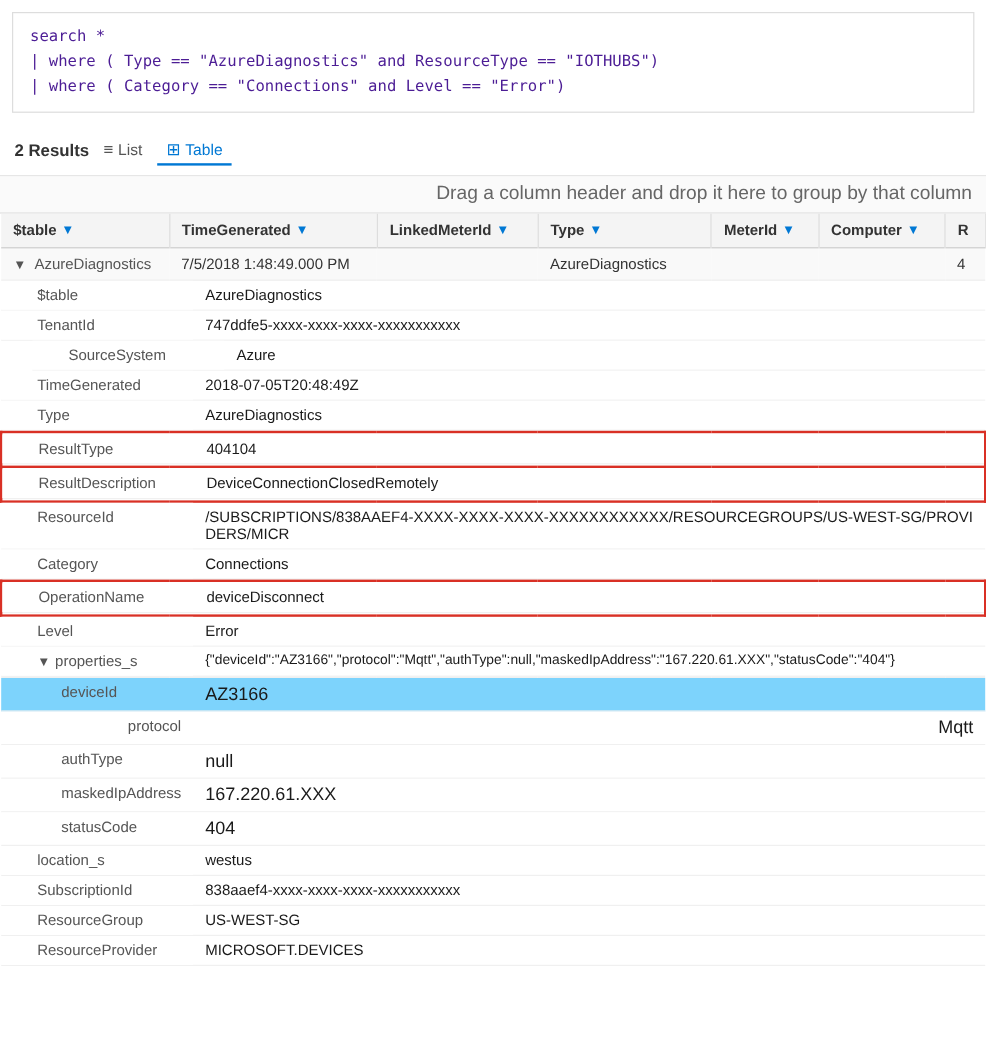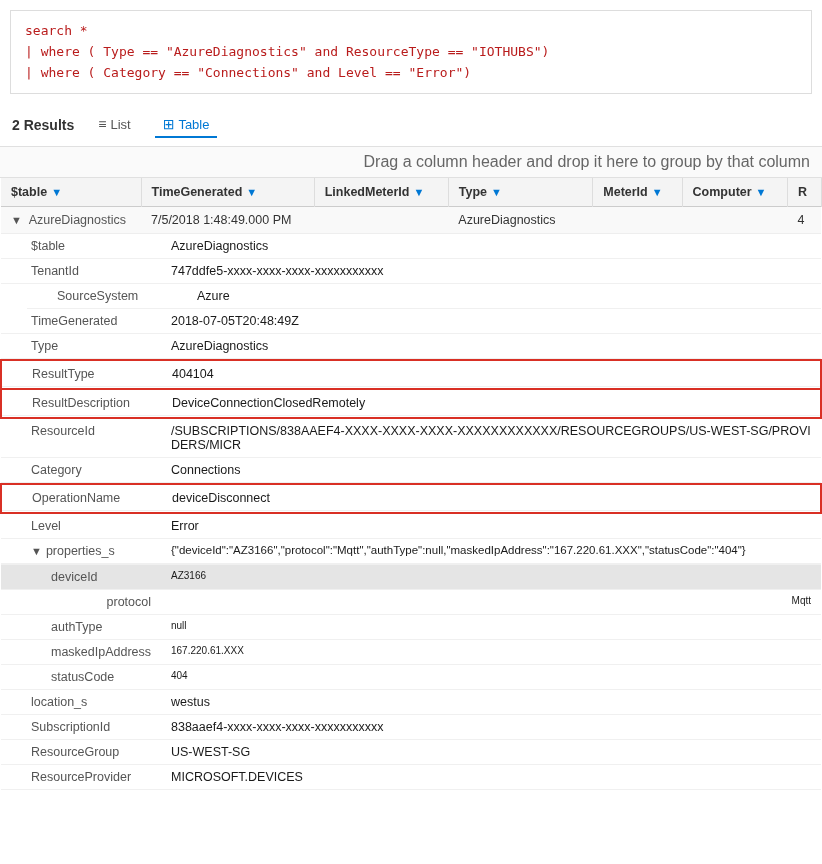--- a/index.html
+++ b/index.html
@@ -9,28 +9,28 @@
       background: #fff;
       color: #333;
     }
     .query-box {
       background: #fff;
       border: 1px solid #ddd;
       padding: 10px 14px;
       margin: 10px;
       font-family: 'Consolas', monospace;
       font-size: 13px;
-      color: #b91c1c;
+      color: #4c1d95;
       line-height: 1.6;
     }
     .results-bar {
       padding: 8px 12px;
       display: flex;
       align-items: center;
-      gap: 16px;
+      gap: 4px;
       border-bottom: 1px solid #e0e0e0;
     }
     .results-count {
       font-size: 14px;
       font-weight: 600;
       color: #333;
     }
     .tab {
       display: flex;
       align-items: center;
@@ -126,21 +126,21 @@
     .sub-detail-key {
       width: 160px;
       min-width: 160px;
       padding: 5px 10px 5px 50px;
       color: #555;
       font-size: 12.5px;
     }
     .sub-detail-value {
       padding: 5px 10px;
       color: #1a1a1a;
-      font-size: 10px;
+      font-size: 15px;
       flex: 1;
     }
     .expand-arrow {
       display: inline-block;
       cursor: pointer;
       margin-right: 4px;
       color: #555;
       font-size: 11px;
     }
     .expand-arrow.down::before { content: '▼'; }
@@ -330,21 +330,21 @@
         <div class="detail-row" style="background:#fff;">
           <div class="detail-key">
             <span class="expand-arrow down"></span>properties_s
           </div>
           <div class="detail-value" style="font-size:11.5px;">{"deviceId":"AZ3166","protocol":"Mqtt","authType":null,"maskedIpAddress":"167.220.61.XXX","statusCode":"404"}</div>
         </div>
       </td>
     </tr>
         <tr>
         <td colspan="7" style="padding:0;">
-          <div class="sub-detail-row" style="background:#e5e5e5;">
+          <div class="sub-detail-row" style="background:#7dd3fc;">
             <div class="sub-detail-key">deviceId</div>
             <div class="sub-detail-value">AZ3166</div>
           </div>
         </td>
       </tr>
         <tr>
         <td colspan="7" style="padding:0;">
           <div class="sub-detail-row" style="background:#fff;text-align:right;">
             <div class="sub-detail-key">protocol</div>
             <div class="sub-detail-value">Mqtt</div>

